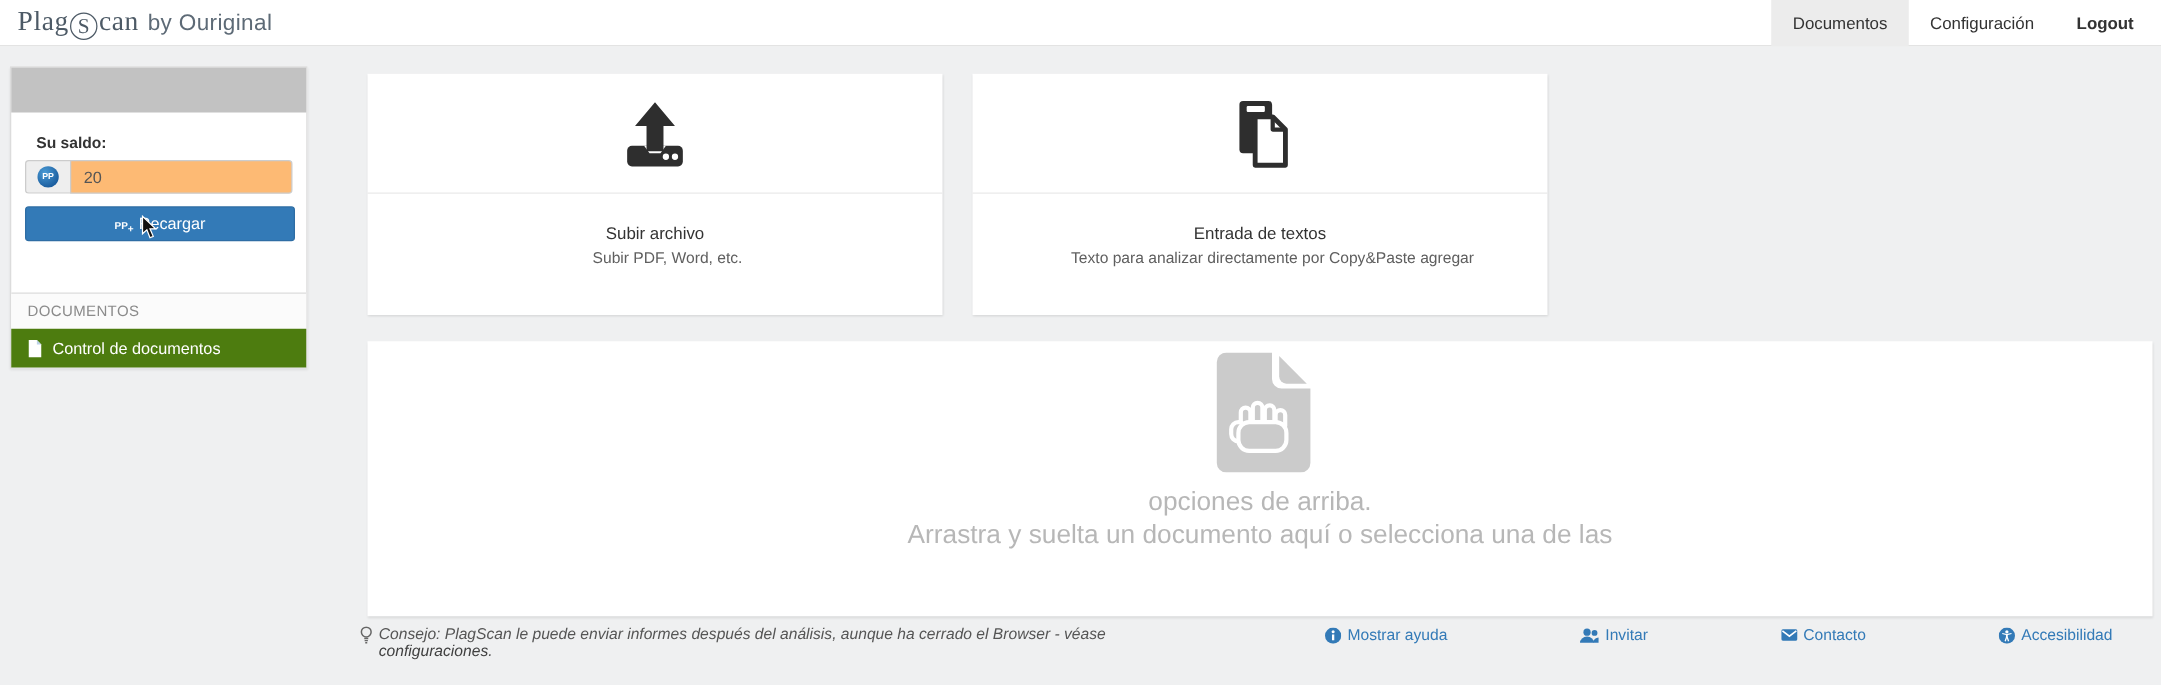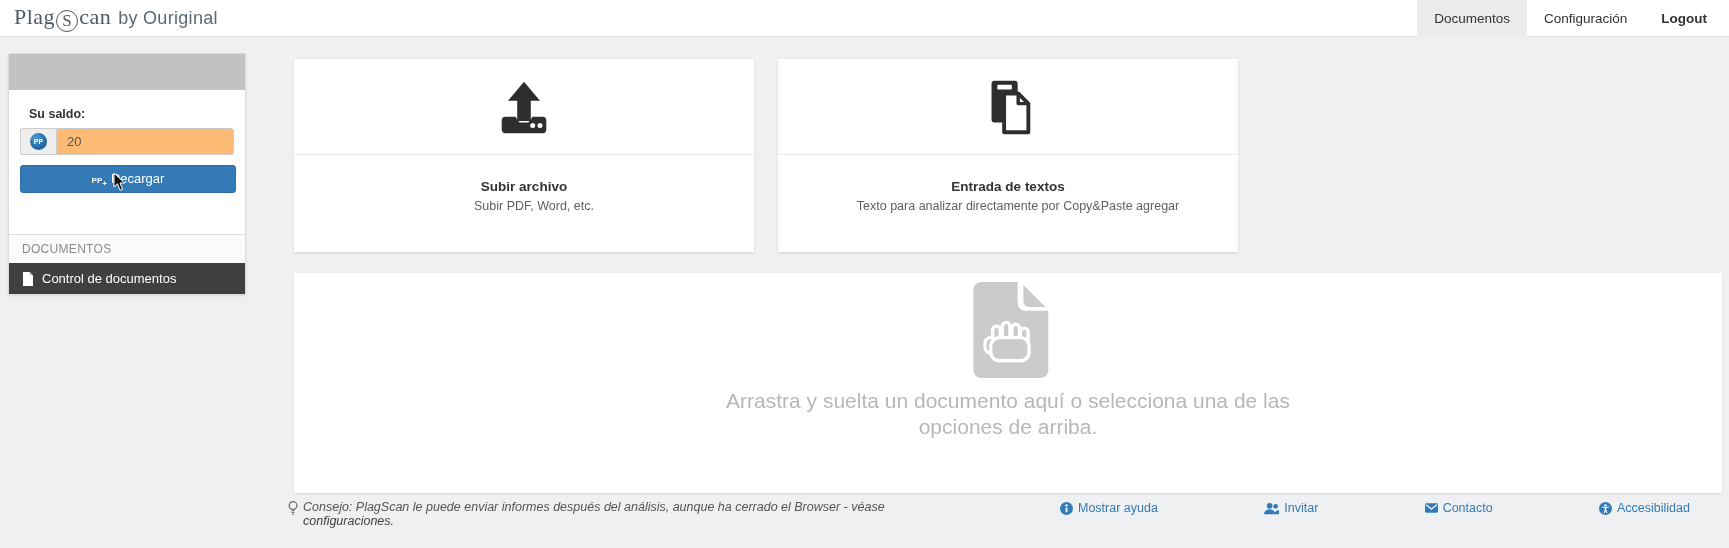--- a/index.html
+++ b/index.html
@@ -66,35 +66,35 @@
     font-family:"Liberation Sans", sans-serif;
   }
   .pp-mini { font-size:8px; font-weight:bold; letter-spacing:0; margin-right:4px; }
   .pp-mini sub { font-size:8px; }
   .side-spacer { height:41px; }
   .side-section-header {
     border-top:1px solid #dddddd; background:#fbfbfb;
     padding:7px 13px 7px 13px; font-size:12px; color:#8b8b8b; letter-spacing:0.3px;
   }
   .side-item-active {
-    background:#404040; color:#ffffff; font-size:13px;
+    background:#4d7c0f; color:#ffffff; font-size:13px;
     padding:8px 13px; display:flex; align-items:center; gap:8px; cursor:pointer;
   }
   
   .cards {
     position:absolute; left:294px; top:59px; width:1428px;
     display:flex; gap:24px;
   }
   .card {
     width:460px; height:193px; background:#ffffff;
     box-shadow:0 1px 2px rgba(0,0,0,0.12);
     cursor:pointer; text-align:center;
   }
   .card-iconbox { height:96px; display:flex; align-items:center; justify-content:center; border-bottom:1px solid #eaeaea; }
-  .card-title { font-size:13.5px; font-weight:bold; color:#333; margin-top:24px; }
+  .card-title { font-size:13.5px; font-weight:normal; color:#333; margin-top:24px; }
   .card-sub { font-size:12.5px; color:#5f5f5f; margin-top:5px;padding-left:20px; }
   
   .dropzone {
     position:absolute; left:294px; top:273px; width:1428px; height:220px;
     background:#ffffff; box-shadow:0 1px 2px rgba(0,0,0,0.10);
     text-align:center; cursor:pointer;
   }
   .dz-icon { margin-top:9px; }
   .dz-text { font-size:21px; color:#b7b7b7; line-height:26px; margin-top:6px; }
   
@@ -194,22 +194,22 @@
     <g fill="#cbcbcb" stroke="#ffffff" stroke-width="3.5">
       <rect x="26" y="46" width="8" height="20" rx="4"></rect>
       <rect x="36" y="42" width="8" height="22" rx="4"></rect>
       <rect x="46" y="44" width="8" height="21" rx="4"></rect>
       <rect x="55" y="48" width="8" height="17" rx="4"></rect>
       <rect x="18" y="58" width="12" height="16" rx="6"></rect>
       <rect x="24" y="58" width="40" height="24" rx="9"></rect>
     </g>
   </svg>
   <div class="dz-text">
+    <div>opciones de arriba.</div>
     <div>Arrastra y suelta un documento aquí o selecciona una de las</div>
-    <div>opciones de arriba.</div>
   </div>
 </div>
 
 <div class="tip">
   <svg class="tip-bulb" width="10" height="15" viewBox="0 0 10 15">
     <circle cx="5" cy="4.6" r="3.9" fill="none" stroke="#666" stroke-width="1.2"></circle>
     <path d="M3.4 9.8 h3.2 M3.7 11.5 h2.6 M4.2 13.2 h1.6" stroke="#666" stroke-width="1.1"></path>
   </svg>
   <div>
     <span>Consejo: PlagScan le puede enviar informes después del análisis, aunque ha cerrado el Browser - véase</span><br>

